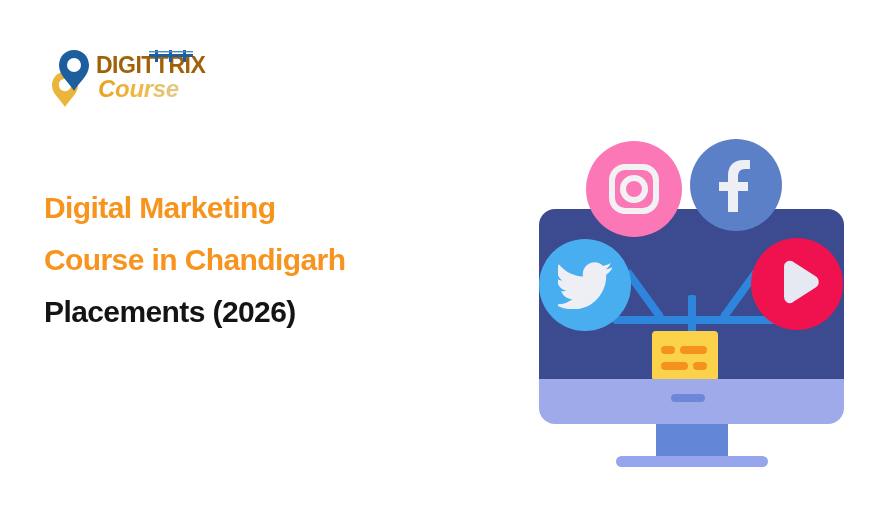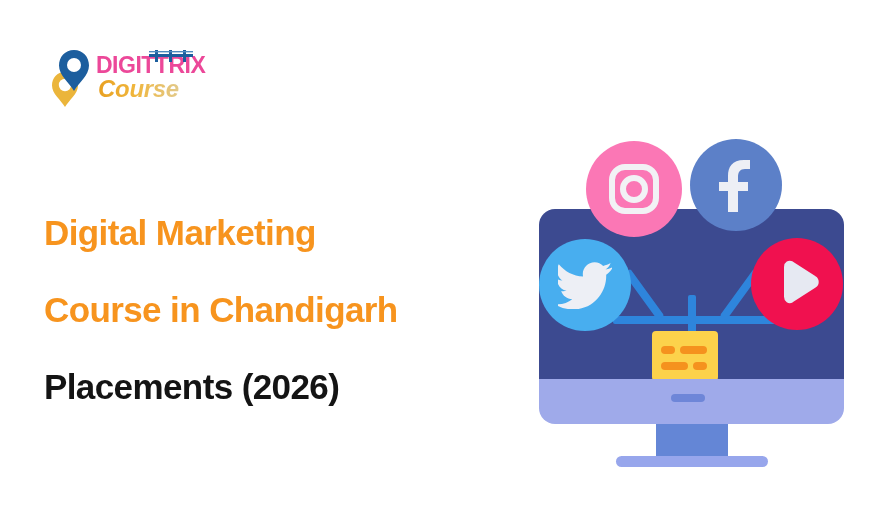--- a/index.html
+++ b/index.html
@@ -43,21 +43,21 @@
     width: 140px;
     height: 60px;
   }
   .logo-text-digittrix {
     position: absolute;
     left: 0;
     top: 4px;
     font-size: 23px;
     font-weight: bold;
     letter-spacing: -0.5px;
-    color: #ec4899;
+    color: #a16207;
     font-family: "Liberation Sans", sans-serif;
     white-space: nowrap;
   }
   .logo-text-academy {
     position: absolute;
     left: 2px;
     top: 27px;
     font-size: 24px;
     font-weight: bold;
     font-style: italic;
@@ -78,26 +78,25 @@
   }
 
   
   #headline {
     position: absolute;
     left: 44px;
     top: 182px;
     width: 480px;
   }
   .headline-line {
-    font-size: 35px;
+    font-size: 30px;
     font-weight: bold;
     line-height: 52px;
     letter-spacing: -0.6px;
     white-space: nowrap;
-    margin-top: 25px;
   }
   .hl-orange { color: #F7941E; }
   .hl-dark   { color: #141414; }
 
   
   #illustration {
     position: absolute;
     left: 527px;
     top: 135px;
     width: 350px;

